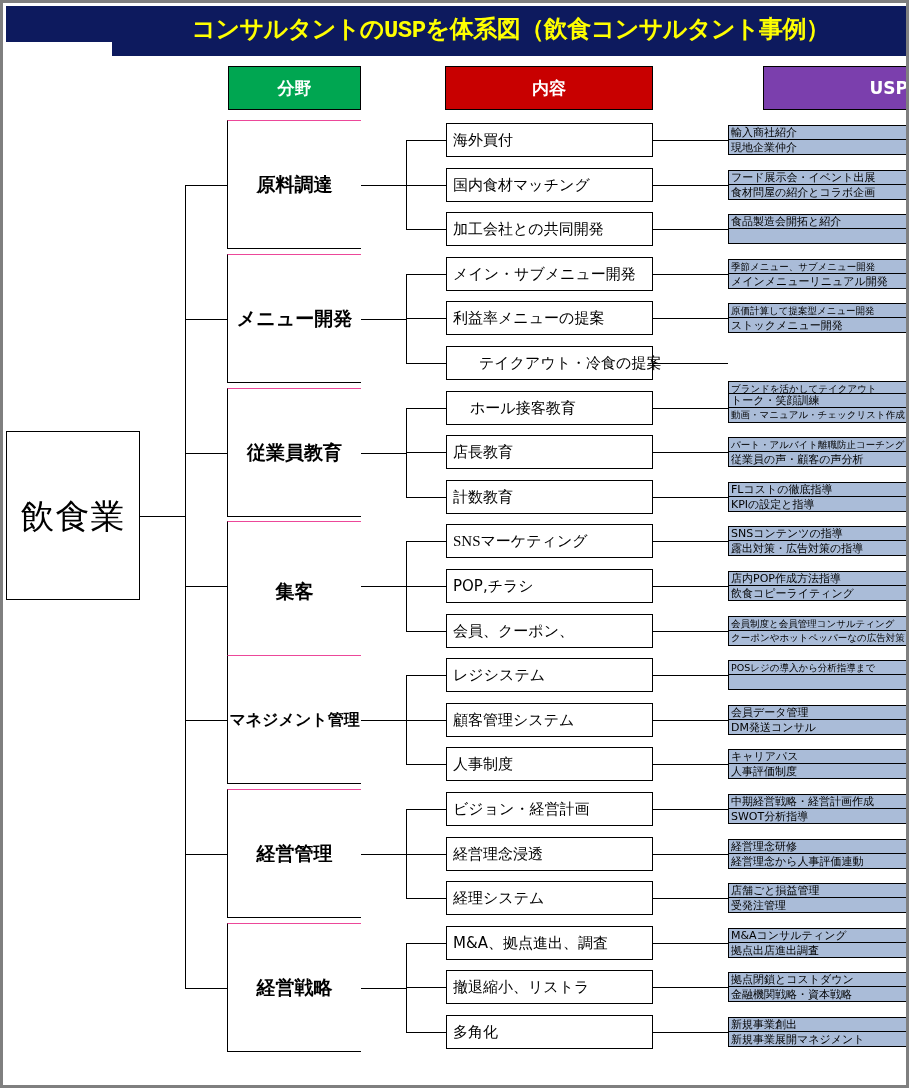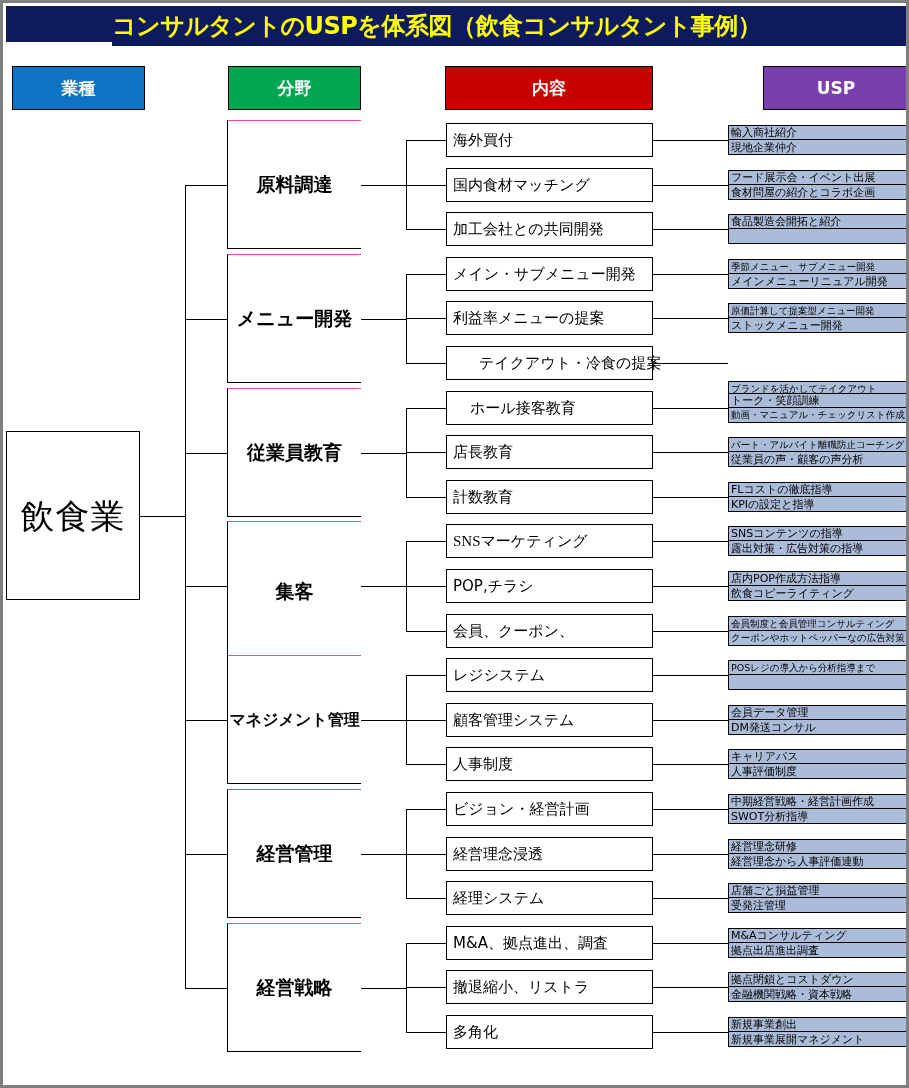--- a/index.html
+++ b/index.html
@@ -10,23 +10,23 @@
   #page{
     position:relative;
     width:909px;height:1088px;
     background:#ffffff;
     box-sizing:border-box;
     border:3px solid #7f7f7f;
     overflow:hidden;
   }
   
   #title-bar{
-    position:absolute;left:109px;top:3px;width:797px;height:40px;
+    position:absolute;left:109px;top:3px;width:797px;height:50px;
     background:#0d1a5e;
-    display:flex;align-items:center;justify-content:flex-start;
+    display:flex;align-items:center;justify-content:center;font-family:Liberation Mono, monospace;
   }
   #title-text{
     color:#ffff00;
     font-size:24px;
     font-weight:bold;
     letter-spacing:-0.5px;
     white-space:nowrap;
     line-height:1;
   }
   #title-left-block{
@@ -37,21 +37,21 @@
     position:absolute;
     display:flex;align-items:center;justify-content:center;
     color:#ffffff;font-weight:bold;font-size:17px;
     border:1px solid #000000;
     box-sizing:border-box;
     height:44px;
   }
   #head-gyoshu{left:9px;top:63px;width:133px;background:#0f73c4;}
   #head-bunya{left:225px;top:63px;width:133px;background:#00a651;}
   #head-naiyou{left:442px;top:63px;width:208px;background:#c80000;}
-  #head-usp{left:760px;top:63px;width:146px;background:#7b3fad;}
+  #head-usp{left:760px;top:63px;width:146px;background:#7b3fad;justify-content:flex-end;}
   
   #root-box{
     position:absolute;left:3px;top:428px;width:134px;height:169px;
     border:1px solid #000000;
     box-sizing:border-box;
     display:flex;align-items:center;justify-content:center;
     background:#ffffff;
   }
   #root-label{
     font-size:34px;font-weight:400;color:#000;letter-spacing:1px;
@@ -111,23 +111,20 @@
 </head>
 <body>
 
 <div id="page">
 
   <div id="title-left-block"></div>
   <div id="title-bar">
     <span id="title-text">コンサルタントのUSPを体系図（飲食コンサルタント事例）</span>
   </div>
 
-  <div class="col-head" id="head-gyoshu">
-    <span>業種</span>
-  </div>
   <div class="col-head" id="head-naiyou">
     <span>内容</span>
   </div>
   <div class="col-head" id="head-bunya">
     <span>分野</span>
   </div>
   <div class="col-head" id="head-usp">
     <span>USP</span>
   </div>
 

